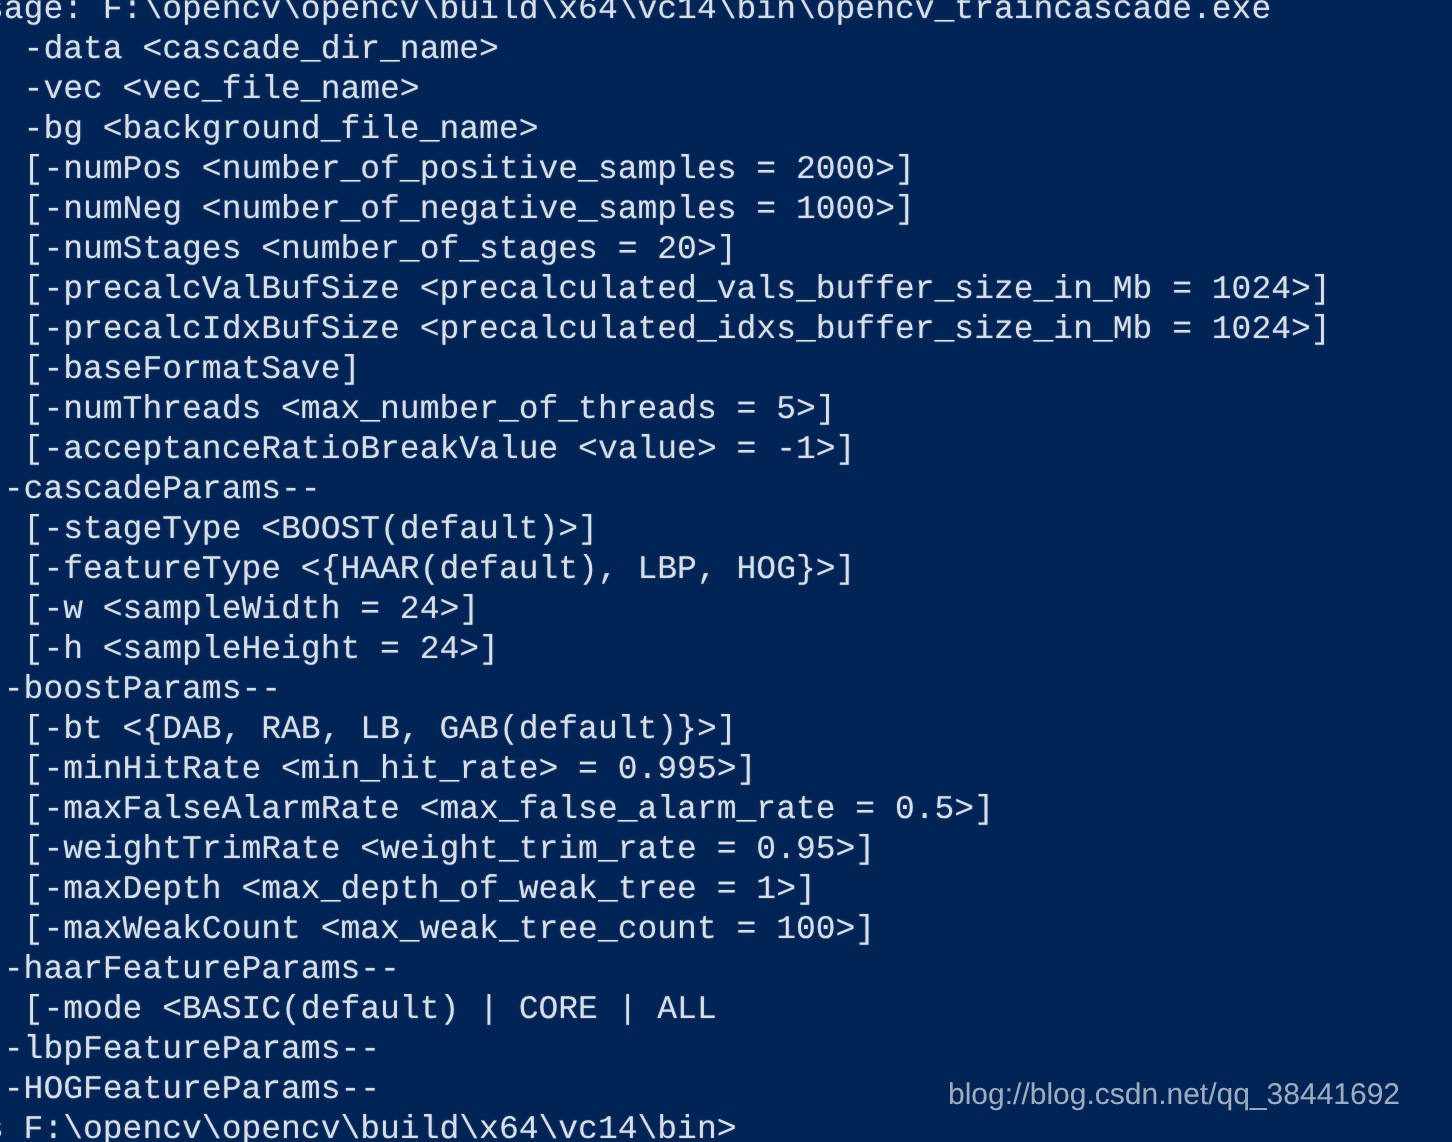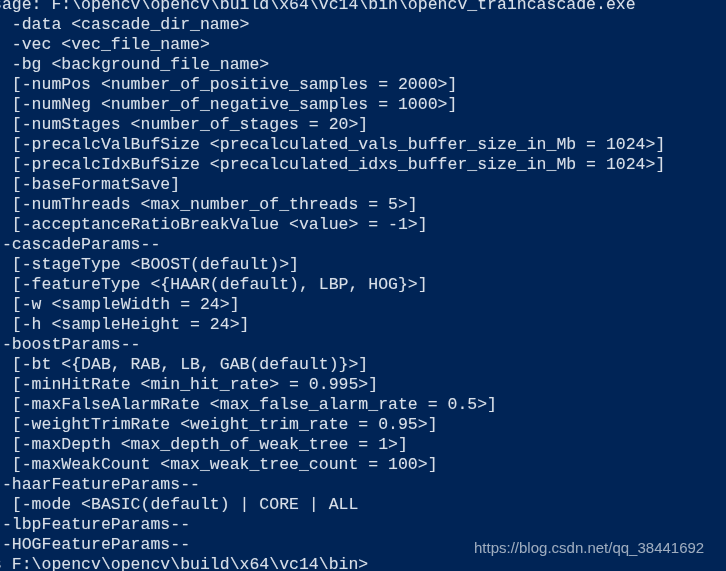--- a/index.html
+++ b/index.html
@@ -71,15 +71,15 @@
     pointer-events: none;
   }
 </style>
 </head>
 <body>
 
 <div id="terminal">
 
   <pre id="console-output"><span class="console-line">sage: F:\opencv\opencv\build\x64\vc14\bin\opencv_traincascade.exe</span><span class="console-line">  -data &lt;cascade_dir_name&gt;</span><span class="console-line">  -vec &lt;vec_file_name&gt;</span><span class="console-line">  -bg &lt;background_file_name&gt;</span><span class="console-line">  [-numPos &lt;number_of_positive_samples = 2000&gt;]</span><span class="console-line">  [-numNeg &lt;number_of_negative_samples = 1000&gt;]</span><span class="console-line">  [-numStages &lt;number_of_stages = 20&gt;]</span><span class="console-line">  [-precalcValBufSize &lt;precalculated_vals_buffer_size_in_Mb = 1024&gt;]</span><span class="console-line">  [-precalcIdxBufSize &lt;precalculated_idxs_buffer_size_in_Mb = 1024&gt;]</span><span class="console-line">  [-baseFormatSave]</span><span class="console-line">  [-numThreads &lt;max_number_of_threads = 5&gt;]</span><span class="console-line">  [-acceptanceRatioBreakValue &lt;value&gt; = -1&gt;]</span><span class="console-line">--cascadeParams--</span><span class="console-line">  [-stageType &lt;BOOST(default)&gt;]</span><span class="console-line">  [-featureType &lt;{HAAR(default), LBP, HOG}&gt;]</span><span class="console-line">  [-w &lt;sampleWidth = 24&gt;]</span><span class="console-line">  [-h &lt;sampleHeight = 24&gt;]</span><span class="console-line">--boostParams--</span><span class="console-line">  [-bt &lt;{DAB, RAB, LB, GAB(default)}&gt;]</span><span class="console-line">  [-minHitRate &lt;min_hit_rate&gt; = 0.995&gt;]</span><span class="console-line">  [-maxFalseAlarmRate &lt;max_false_alarm_rate = 0.5&gt;]</span><span class="console-line">  [-weightTrimRate &lt;weight_trim_rate = 0.95&gt;]</span><span class="console-line">  [-maxDepth &lt;max_depth_of_weak_tree = 1&gt;]</span><span class="console-line">  [-maxWeakCount &lt;max_weak_tree_count = 100&gt;]</span><span class="console-line">--haarFeatureParams--</span><span class="console-line">  [-mode &lt;BASIC(default) | CORE | ALL</span><span class="console-line">--lbpFeatureParams--</span><span class="console-line">--HOGFeatureParams--</span><span class="console-line">s F:\opencv\opencv\build\x64\vc14\bin&gt;</span></pre>
 
-  <div id="watermark">https://blog.csdn.net/qq_38441692</div>
+  <div id="watermark">blog://blog.csdn.net/qq_38441692</div>
 
 </div>
 
 </body></html>

